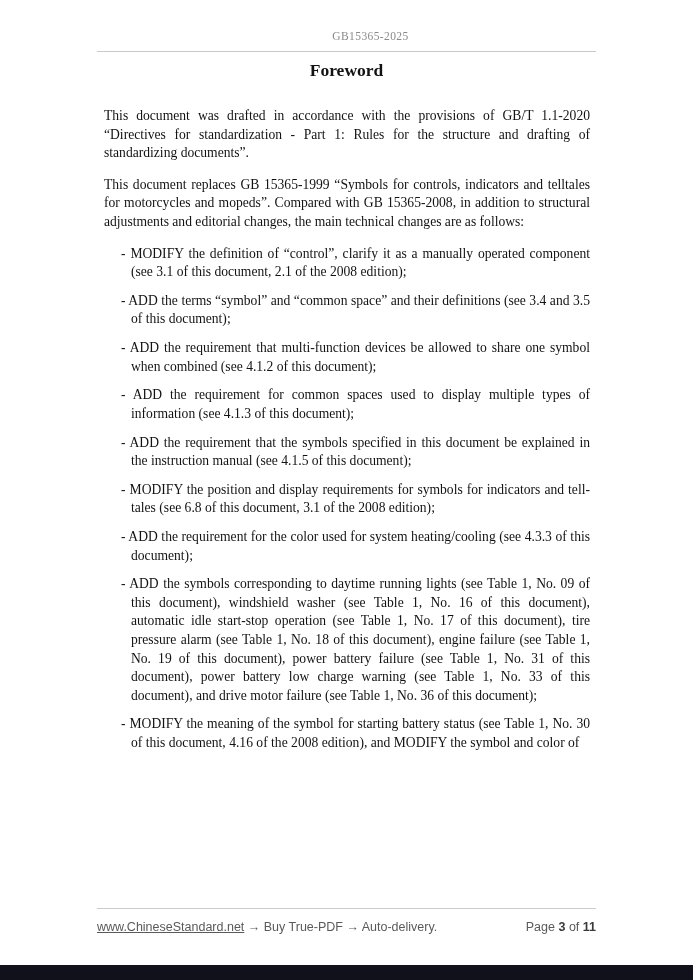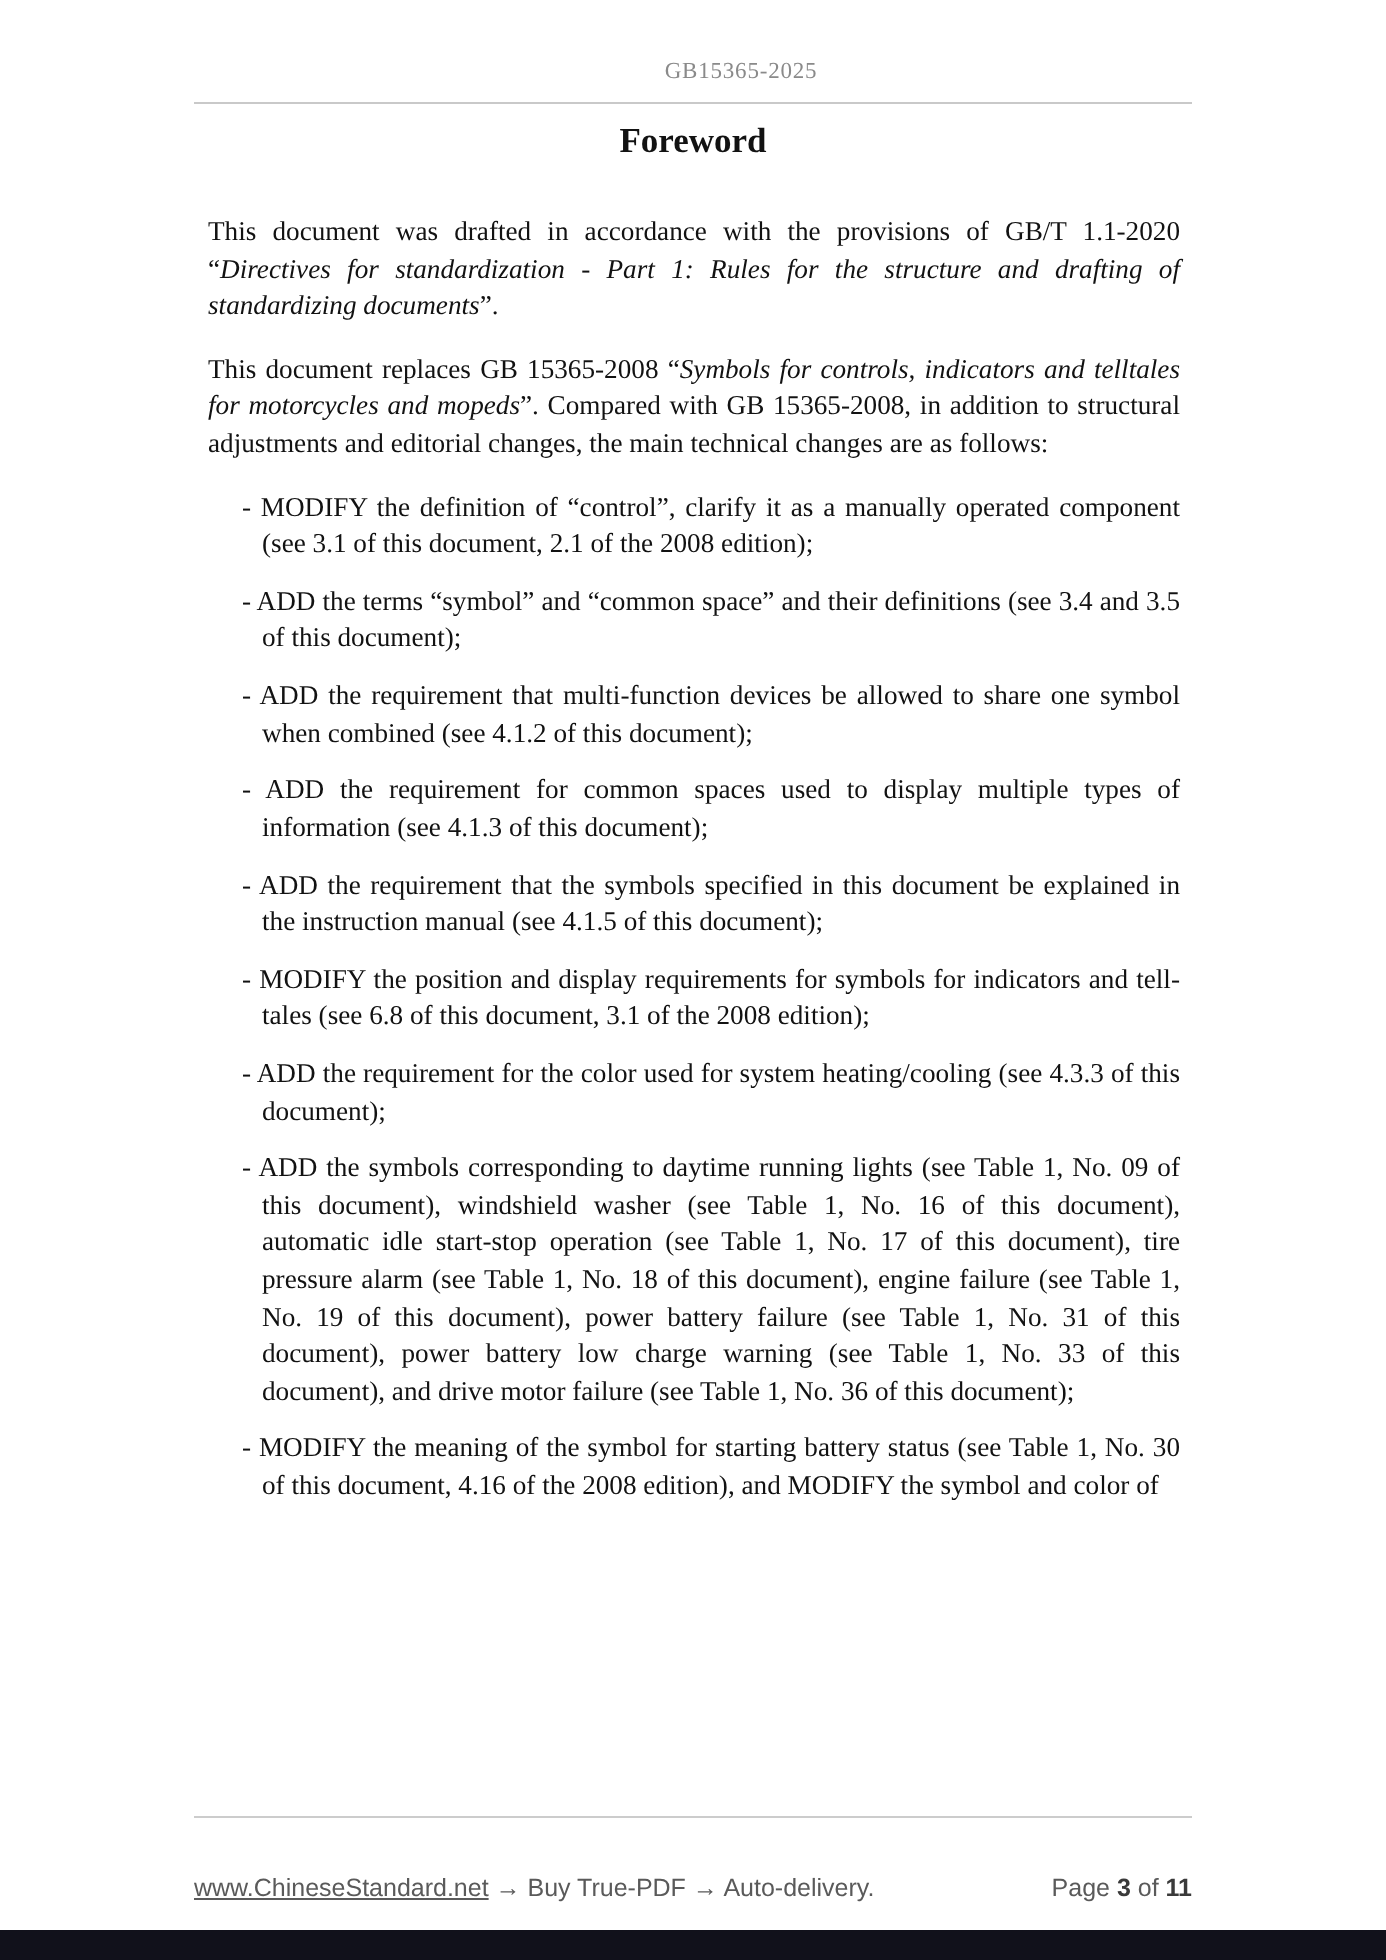--- a/index.html
+++ b/index.html
@@ -31,37 +31,37 @@
   }
   .content {
     padding: 26px 103px 0 104px;
   }
   .para {
     font-size: 13.6px;
     line-height: 1.37;
     text-align: justify;
     margin-bottom: 13px;
   }
-  .para .italic { font-style: italic; }
+  .para .italic { }
   .changes-list { margin-top: 0; }
   .list-item {
     font-size: 13.6px;
     line-height: 1.37;
     text-align: justify;
     margin-bottom: 10px;
     padding-left: 27px;
     text-indent: -10px;
   }
   .page-footer {
     position: absolute;
     left: 97px;
     right: 97px;
     top: 908px;
     border-top: 1px solid #cccccc;
-    padding-top: 28px;
+    padding-top: 11px;
     display: flex;
     justify-content: space-between;
     align-items: baseline;
     font-family: "Liberation Sans", sans-serif;
     font-size: 12.5px;
     color: #5a5a5a;
   }
   .footer-left a {
     color: #5a5a5a;
     text-decoration: underline;
@@ -82,21 +82,21 @@
 <div class="page-header">
   <div class="doc-number" style="color: rgb(138, 138, 138); padding-left: 48px;">GB15365-2025</div>
   <hr class="header-rule">
 </div>
 
 <h1 class="page-title">Foreword</h1>
 
 <div class="content">
   <div id="paragraphs">
       <p class="para"><span>This document was drafted in accordance with the provisions of GB/T 1.1-2020 “</span><span class="italic">Directives for standardization - Part 1: Rules for the structure and drafting of standardizing documents</span><span>”.</span></p>
-      <p class="para"><span>This document replaces GB 15365-2008 “</span><span class="italic">Symbols for controls, indicators and telltales for motorcycles and mopeds</span><span>”. Compared with GB 15365-2008, in addition to structural adjustments and editorial changes, the main technical changes are as follows:</span></p>
+      <p class="para"><span>This document replaces GB 15365-1999 “</span><span class="italic">Symbols for controls, indicators and telltales for motorcycles and mopeds</span><span>”. Compared with GB 15365-2008, in addition to structural adjustments and editorial changes, the main technical changes are as follows:</span></p>
     </div>
   <div id="changes" class="changes-list">
       <p class="list-item">- MODIFY the definition of “control”, clarify it as a manually operated component (see 3.1 of this document, 2.1 of the 2008 edition);</p>
       <p class="list-item">- ADD the terms “symbol” and “common space” and their definitions (see 3.4 and 3.5 of this document);</p>
       <p class="list-item">- ADD the requirement that multi-function devices be allowed to share one symbol when combined (see 4.1.2 of this document);</p>
       <p class="list-item">- ADD the requirement for common spaces used to display multiple types of information (see 4.1.3 of this document);</p>
       <p class="list-item">- ADD the requirement that the symbols specified in this document be explained in the instruction manual (see 4.1.5 of this document);</p>
       <p class="list-item">- MODIFY the position and display requirements for symbols for indicators and tell-tales (see 6.8 of this document, 3.1 of the 2008 edition);</p>
       <p class="list-item">- ADD the requirement for the color used for system heating/cooling (see 4.3.3 of this document);</p>
       <p class="list-item">- ADD the symbols corresponding to daytime running lights (see Table 1, No. 09 of this document), windshield washer (see Table 1, No. 16 of this document), automatic idle start-stop operation (see Table 1, No. 17 of this document), tire pressure alarm (see Table 1, No. 18 of this document), engine failure (see Table 1, No. 19 of this document), power battery failure (see Table 1, No. 31 of this document), power battery low charge warning (see Table 1, No. 33 of this document), and drive motor failure (see Table 1, No. 36 of this document);</p>

